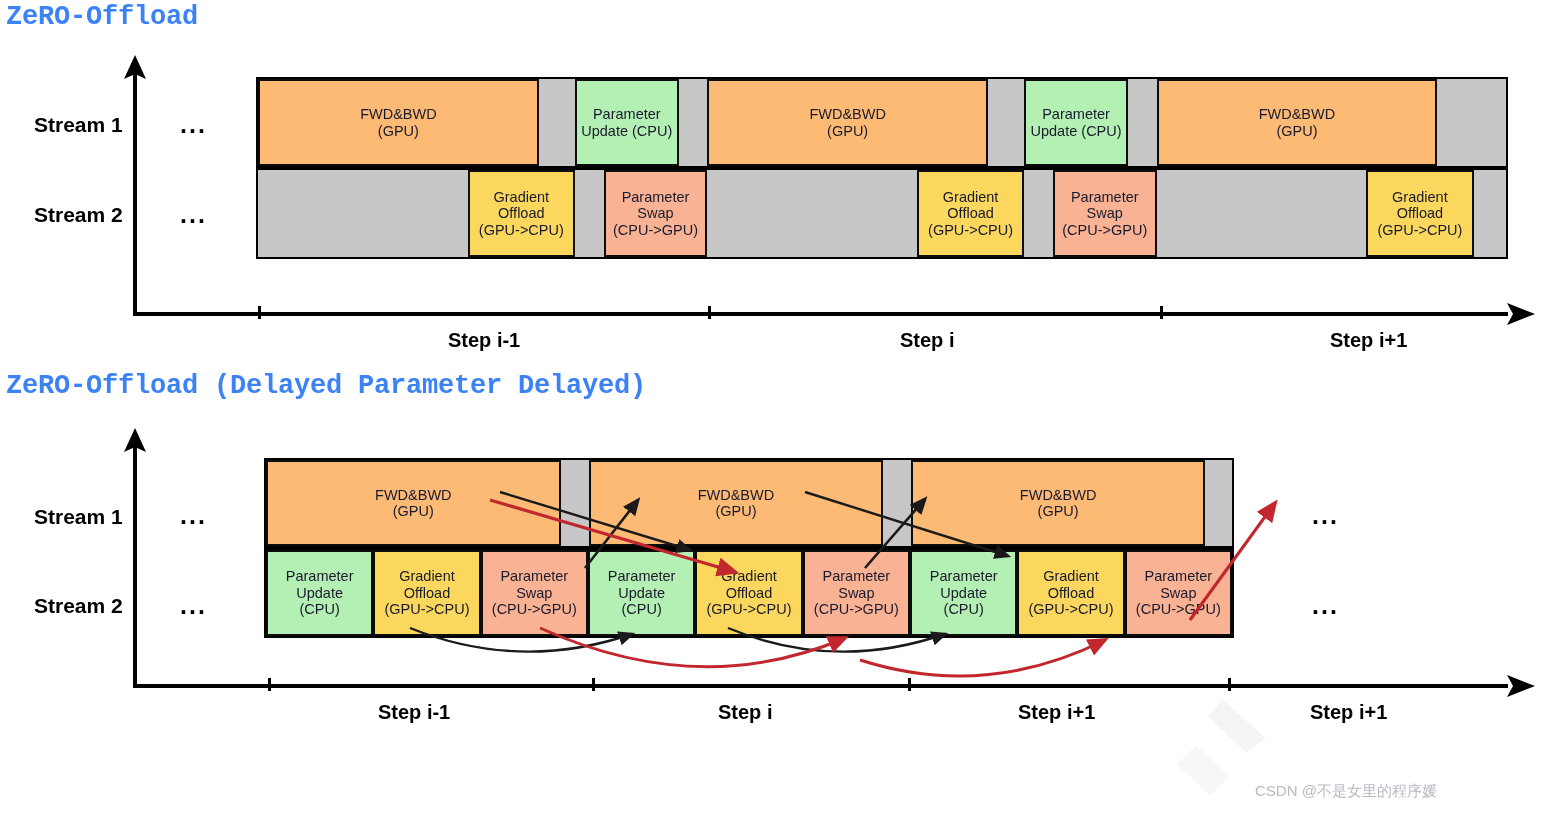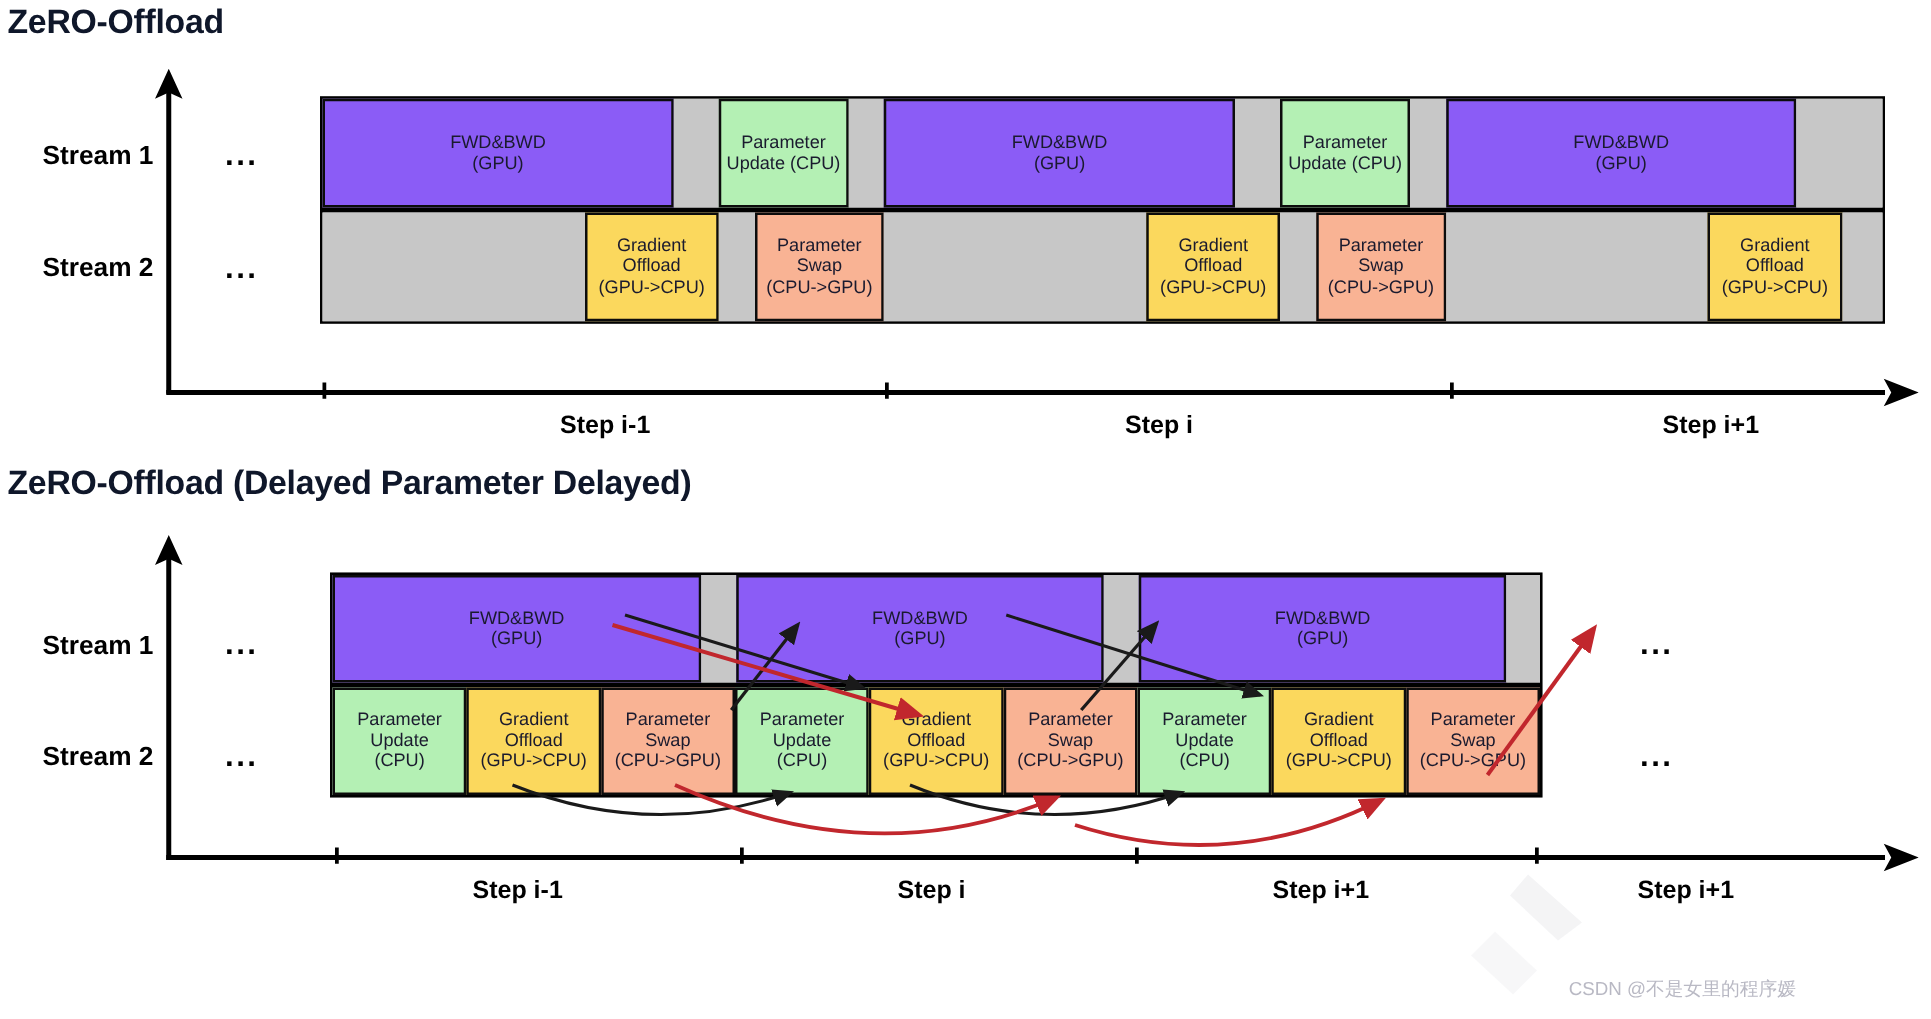--- a/index.html
+++ b/index.html
@@ -3,39 +3,39 @@
 <meta charset="utf-8">
 <style>
   html,body{margin:0;padding:0;background:#ffffff;}
   body{width:1545px;height:815px;position:relative;overflow:hidden;
        font-family:"Liberation Sans",sans-serif;color:#000;}
 
   .root{position:absolute;left:0;top:0;width:1545px;height:815px;}
 
   
   .sec-title{position:absolute;font-weight:bold;font-size:27px;letter-spacing:-0.2px;
-             color:#0f172a;white-space:nowrap;}
+             color:#3b82f6;white-space:nowrap;font-family:Liberation Mono, monospace;}
   #title-1{left:6px;top:2px;}
   #title-2{left:6px;top:371px;}
 
   
   .stream-label{position:absolute;font-weight:bold;font-size:21px;white-space:nowrap;color:#000;margin-left:24px;}
   .ellipsis{position:absolute;font-weight:bold;font-size:25px;color:#000;letter-spacing:2px;}
 
   
   .axis-line{position:absolute;background:#000;}
   .tick{position:absolute;background:#000;width:3px;height:13px;}
   .step-label{position:absolute;font-weight:bold;font-size:20px;white-space:nowrap;color:#000;}
   .lane{position:absolute;border:2.5px solid #000;box-sizing:border-box;background:#c7c7c7;}
   .blk{position:absolute;box-sizing:border-box;border:2px solid #0c0c0c;
        display:flex;flex-direction:column;align-items:center;justify-content:center;
        font-size:14.5px;line-height:16.5px;color:#1a1a2e;text-align:center;overflow:hidden;}
   .blk span{display:block;white-space:nowrap;}
   .blk.gray{background:#c7c7c7;border:none;}
-  .blk.blue{background:#8b5cf6;}
+  .blk.blue{background:#fdba74;}
   .blk.green{background:#b4f0b4;}
   .blk.yellow{background:#fbd85d;}
   .blk.orange{background:#f9b394;}
 
   
   .arrow-svg{position:absolute;left:0;top:0;pointer-events:none;}
 
   
   .caption{position:absolute;left:0;top:766px;width:1545px;text-align:center;
            font-family:"Liberation Serif",serif;font-size:30px;color:#111;white-space:nowrap;}

